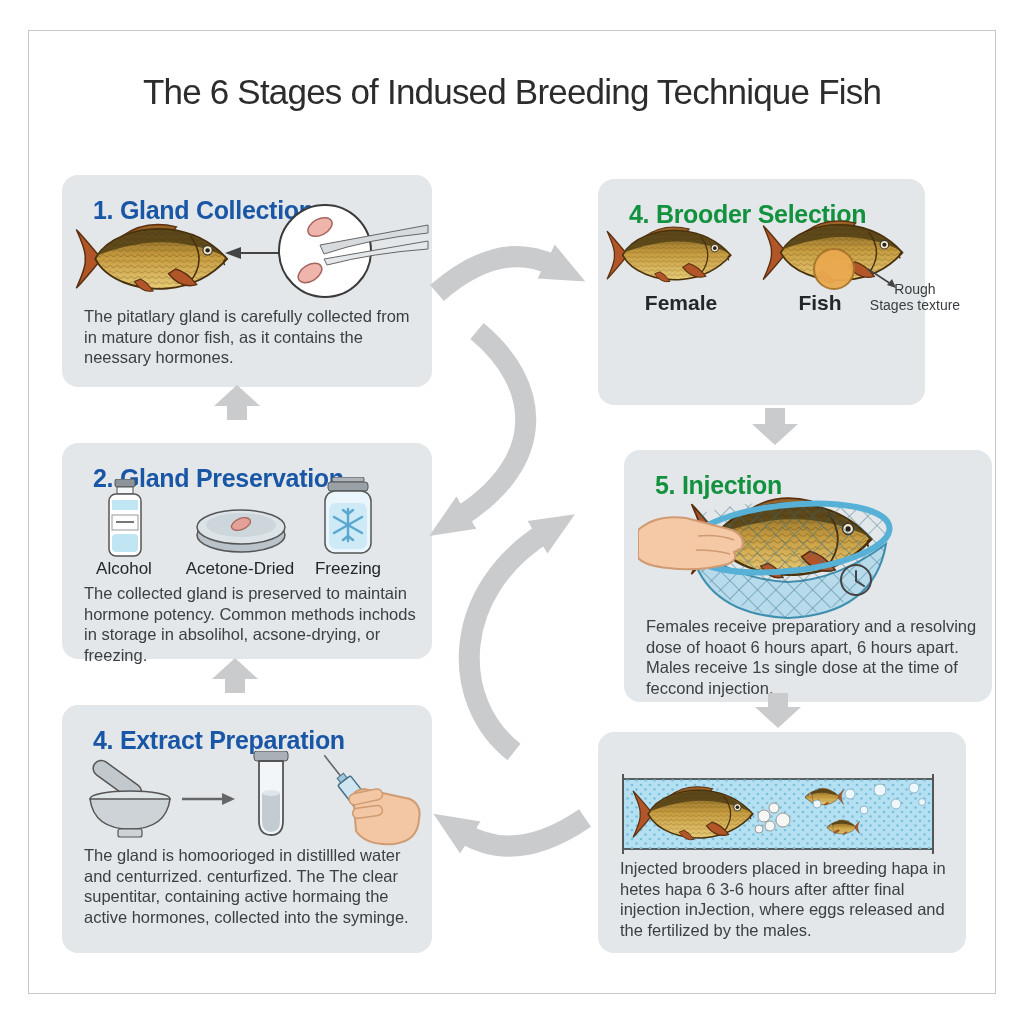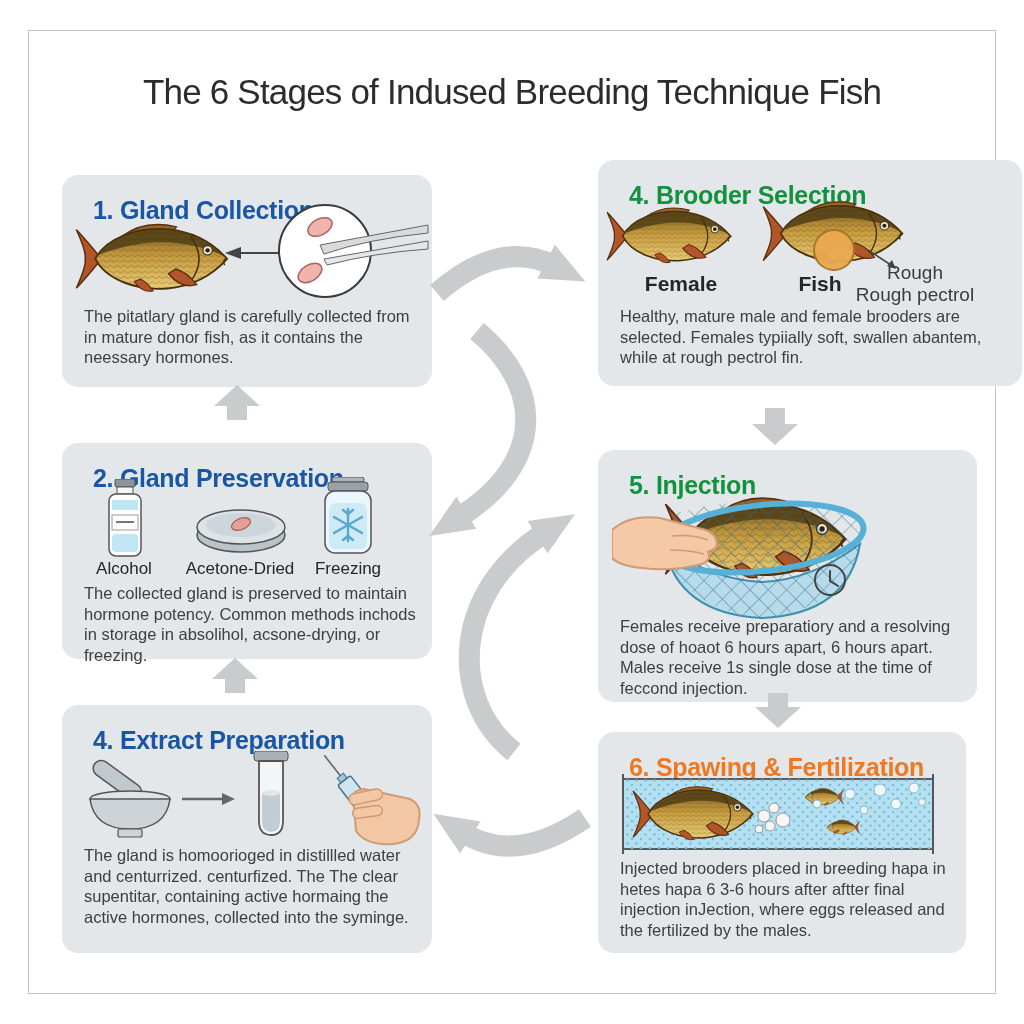--- a/index.html
+++ b/index.html
@@ -14,32 +14,32 @@
   .panel{position:absolute;background:#e3e7e9;border-radius:16px;}
   .panel h2{margin:9px;position:absolute;top:12px;left:22px;font-size:25px;
     font-weight:bold;letter-spacing:-0.3px;white-space:nowrap;}
   .p-blue h2{color:#1956a5}.p-green h2{color:#12913f}.p-orange h2{color:#f07820}
   .panel p{margin:0;position:absolute;left:22px;right:12px;font-size:16.5px;
     line-height:1.25;color:#3c4042;}
   
   .p1{left:62px;top:175px;width:370px;height:212px;}
   .p2{left:62px;top:443px;width:370px;height:216px;}
   .p3{left:62px;top:705px;width:370px;height:248px;}
-  .p4{left:598px;top:160px;width:424px;height:226px;}
-  .p5{left:598px;top:450px;width:368px;height:252px;padding-left:11px;}
+  .p4{left:598px;top:179px;width:327px;height:226px;}
+  .p5{left:624px;top:450px;width:368px;height:252px;}
   .p6{left:598px;top:732px;width:368px;height:221px;}
   .p1 p{top:131px}.p2 p{top:140px}.p3 p{top:140px}
   .p4 p{top:146px}.p5 p{top:166px}.p6 p{top:126px}
   .illus{position:absolute;}
   .mini-label{position:absolute;font-weight:normal;font-size:17px;color:#23272a;
     text-align:center;white-space:nowrap;}
   .sex-label{position:absolute;font-weight:bold;font-size:21px;color:#23272a;
     text-align:center;width:100px;top:112px;}
   .anno{position:absolute;top:102px;left:252px;width:130px;text-align:center;
-    font-size:19px;color:#3a3d40;line-height:1.15;}
+    font-size:14px;color:#3a3d40;line-height:1.15;}
   .clock-note{position:absolute;top:100px;left:266px;width:110px;
     font-size:16px;color:#35383b;line-height:1.2;}
   .overlay{position:absolute;left:0;top:0;pointer-events:none;}
 </style>
 </head>
 <body>
 
 <svg width="0" height="0" style="position:absolute" aria-hidden="true">
   <defs>
     <linearGradient id="fishBody" x1="0" y1="0" x2="0" y2="1">
@@ -185,23 +185,22 @@
     </g>
     <g>
       <line x1="264" y1="56" x2="290" y2="73" stroke="#444" stroke-width="1.6"></line>
       <polygon points="292,75 283,72 288,66" fill="#444"></polygon>
     </g>
   </svg>
   <span class="sex-label" style="left:33px">Female</span>
   <span class="sex-label" style="left:172px">Fish</span>
   <div class="anno">
     <span>Rough</span><br>
-    <span>Rough pectrol</span>
+    <span>Stages texture</span>
   </div>
-  <p>Healthy, mature male and female brooders are selected. Females typiially soft, swallen abantem, while at rough pectrol fin.</p>
 </section>
 
 <section class="panel p5 p-green">
   <h2>5. Injection</h2>
   <svg class="illus" style="left:14px;top:38px" width="340" height="136" viewBox="0 0 340 136">
     <path d="M52 58 Q66 126 150 130 Q236 126 248 56 Q200 92 150 94 Q100 92 52 58 Z" fill="rgba(150,210,238,0.55)" stroke="#3f8fae" stroke-width="2"></path>
     <g transform="translate(52,0) scale(0.93)">
       <use href="#fish"></use>
     </g>
     <path d="M48 30 Q150 -4 252 32 Q250 118 150 130 Q52 118 48 30 Z" fill="url(#netgrid)" opacity="0.6"></path>
@@ -212,21 +211,20 @@
     </g>
     <g>
       <circle cx="218" cy="92" r="15" fill="none" stroke="#444" stroke-width="2"></circle>
       <path d="M218 83 V93 L226 98" fill="none" stroke="#444" stroke-width="2" stroke-linecap="round"></path>
     </g>
   </svg>
   <p>Females receive preparatiory and a resolving dose of hoaot 6 hours apart, 6 hours apart. Males receive 1s single dose at the time of feccond injection.</p>
 </section>
 
 <section class="panel p6 p-orange">
-  <h2>6. Spawing &amp; Fertilization</h2>
   <svg class="illus" style="left:14px;top:42px" width="340" height="84" viewBox="0 0 340 84">
     <rect x="11" y="5" width="310" height="70" fill="#b5e0f2" stroke="#333" stroke-width="1.5"></rect>
     <rect x="11" y="5" width="310" height="70" fill="url(#waterdots)"></rect>
     <line x1="11" y1="0" x2="11" y2="80" stroke="#555" stroke-width="2"></line>
     <line x1="321" y1="0" x2="321" y2="80" stroke="#555" stroke-width="2"></line>
     <g transform="translate(20,6) scale(0.62)">
       <use href="#fish"></use>
     </g>
     <g fill="#f6f6f4" stroke="#999" stroke-width="1">
       <circle cx="152" cy="42" r="6"></circle>

